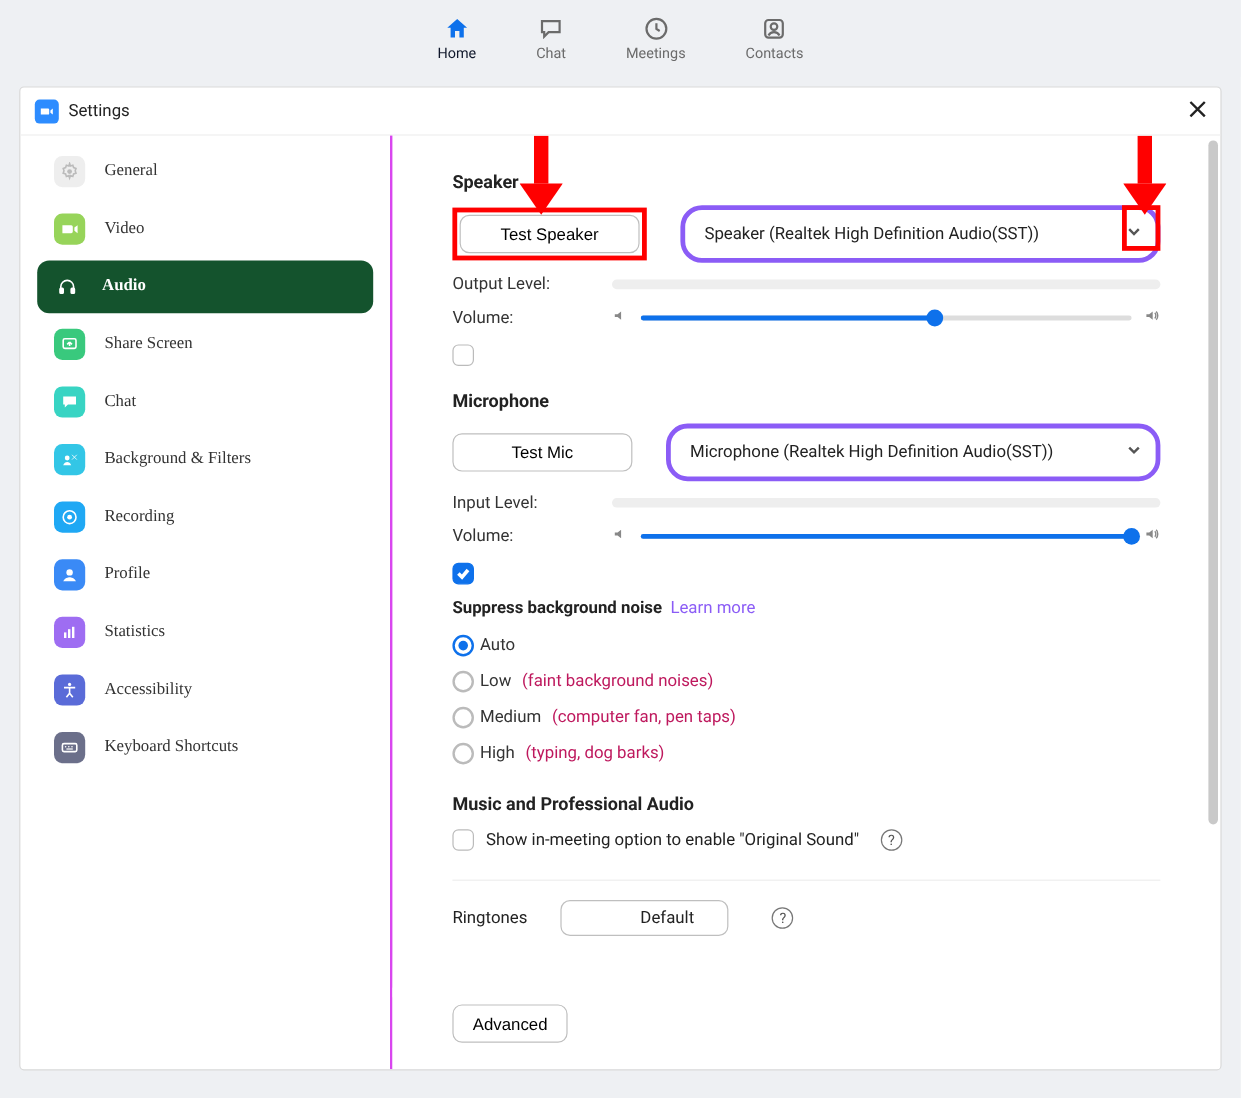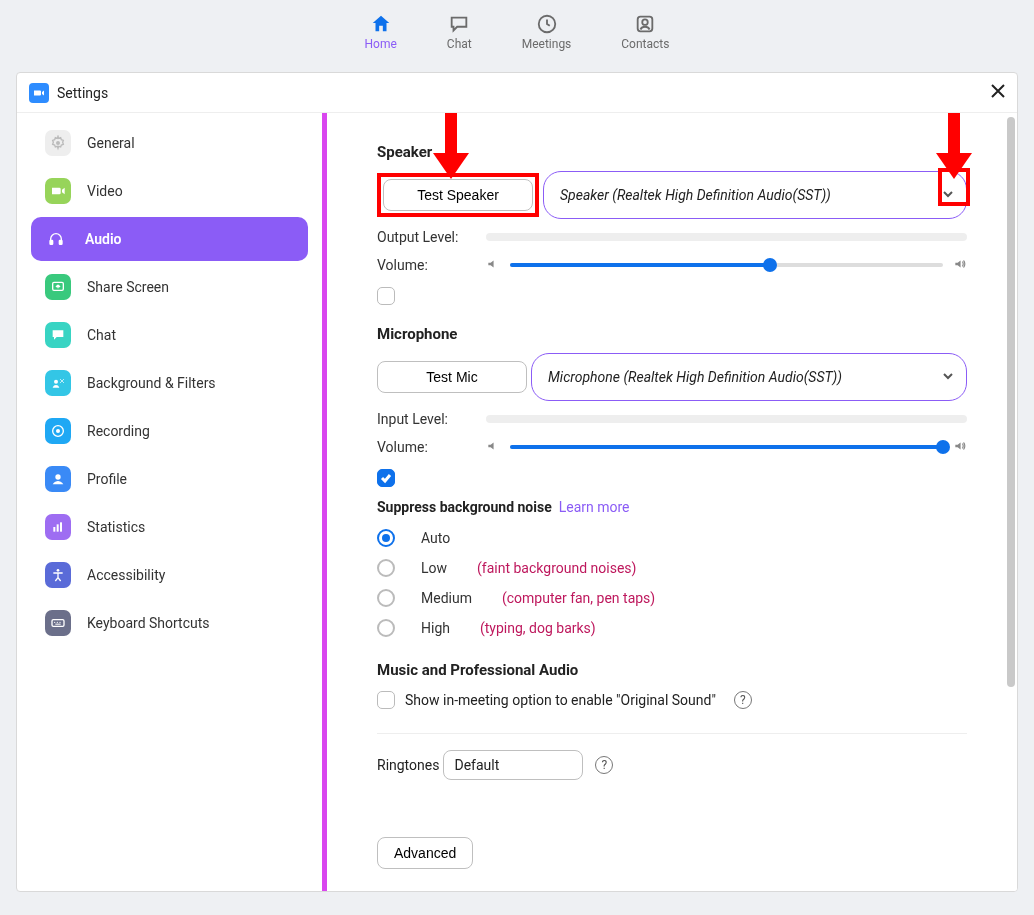--- a/index.html
+++ b/index.html
@@ -20,21 +20,21 @@
   }
   .topbar-item {
     display: flex;
     flex-direction: column;
     align-items: center;
     gap: 2px;
     cursor: pointer;
     color: #6b6b6b;
     font-size: 12px;
   }
-  .topbar-item.active { color: #8b5cf6; }
+  .topbar-item.active { color: #0f172a; }
   .topbar-item .icon { width: 22px; height: 22px; display:flex; align-items:center; justify-content:center; }
   .topbar-item svg { width: 22px; height: 22px; }
 
   .settings-window {
     margin: 8px 16px;
     background: #fff;
     border: 1px solid #d9d9d9;
     border-radius: 4px;
     height: 820px;
     position: relative;
@@ -57,36 +57,37 @@
   .titlebar .close { margin-left: auto; cursor:pointer; }
   .titlebar .close svg { width:14px; height:14px; stroke:#222; stroke-width:2; }
 
   .body {
     display: flex;
     height: calc(100% - 40px);
   }
 
   .sidebar {
     width: 310px;
-    border-right: 5px solid #d946ef;
+    border-right: 2px solid #d946ef;
     padding: 8px 14px 0 14px;
+    font-family: Liberation Serif, serif;
   }
   .sidebar-item {
     display: flex;
     align-items: center;
     gap: 16px;
     height: 44px;
     padding: 0 14px;
     border-radius: 10px;
     cursor: pointer;
     color: #333;
     margin-bottom: 4px;
   }
   .sidebar-item.active {
-    background: #8b5cf6;
+    background: #14532d;
     color: #fff;
     font-weight: 600;
     padding-left: 12px;
   }
   .sidebar-item .sicon {
     width: 26px; height: 26px; border-radius: 7px;
     display:flex; align-items:center; justify-content:center;
     flex-shrink:0;
   }
   .sidebar-item .sicon svg { width:16px; height:16px; }
@@ -100,37 +101,37 @@
     height: 100%;
     overflow: hidden;
     padding: 30px 50px 0 50px;
   }
   .custom-scrollbar {
     position:absolute; right:2px; top:4px; width:8px; height: 570px;
     background:#c9c9c9; border-radius:4px;
   }
 
   .section-title { font-weight:700; font-size:15px; margin-bottom:10px; }
-  .row { display:flex; align-items:center; gap:4px; margin-bottom:10px; }
+  .row { display:flex; align-items:center; gap:28px; margin-bottom:10px; }
   .label { width:105px; font-size:14px; color:#333; }
   .btn {
     border:1px solid #bfbfbf; border-radius:8px; background:#fff;
     height:32px; padding: 0 30px; font-size:14px; cursor:pointer;
     display:inline-flex; align-items:center; justify-content:center;
   }
   .test-btn { width:150px; padding:0; }
   .btn-outline-red {
     border: 4px solid #ff0000;
     padding:2px; border-radius:0;
     display:inline-block;
   }
   .select {
-    flex:1; height:48px; border:1px solid #8b5cf6; border-radius:18px;
+    flex:1; height:48px; border:4px solid #8b5cf6; border-radius:18px;
     padding:0 34px 0 16px; display:flex; align-items:center; position:relative;
-    cursor:pointer; background:#fff;font-style:italic;
+    cursor:pointer; background:#fff;
   }
   .select .chev { position:absolute; right:12px; top:50%; transform:translateY(-50%); }
   .select .chev svg { width:12px;height:12px;stroke:#555;stroke-width:2;fill:none; }
   .red-chev-box {
     position:absolute; right:-4px; top:-4px; width:32px; height:38px;
     border:4px solid #ff0000;
   }
 
   .meter {
     flex:1; height:8px; background:#eee; border-radius:4px;
@@ -143,30 +144,30 @@
   .track { width:100%; height:4px; background:#ddd; border-radius:2px; position:relative; }
   .fill { position:absolute; left:0; top:0; height:4px; background:#0e71eb; border-radius:2px; }
   .thumb { position:absolute; top:50%; width:14px; height:14px; background:#0e71eb; border-radius:50%; transform:translate(-50%,-50%); }
 
   .checkbox-row { display:flex; align-items:center; gap:10px; margin:12px 0; }
   .chk { width:18px; height:18px; border:1px solid #bbb; border-radius:5px; display:flex; align-items:center; justify-content:center; background:#fff; cursor:pointer; flex-shrink:0;}
   .chk.checked { background:#0e71eb; border-color:#0e71eb; }
   .chk.checked svg { stroke:#fff; stroke-width:3; width:12px; height:12px; fill:none; }
   .chk:not(.checked) svg { display:none; }
 
-  .radio-row { display:flex; align-items:center; gap:26px; height:30px; }
+  .radio-row { display:flex; align-items:center; gap:5px; height:30px; }
   .radio { width:18px; height:18px; border:2px solid #bbb; border-radius:50%; position:relative; cursor:pointer; flex-shrink:0;}
   .radio.selected { border-color:#0e71eb; }
   .radio.selected::after { content:""; position:absolute; inset:3px; background:#0e71eb; border-radius:50%; }
   .radio-label { color:#333; }
   .radio-hint { color:#be185d; margin-left:4px; }
 
   .link { color:#8b5cf6; cursor:pointer; }
   .hr { border-top:1px solid #eee; margin:24px 0 16px; }
-  .select-sm { height:30px; border:1px solid #bfbfbf; border-radius:8px; padding:0 28px 0 10px; display:inline-flex; align-items:center; position:relative; min-width:140px; cursor:pointer;}
+  .select-sm { height:30px; border:1px solid #bfbfbf; border-radius:8px; padding:0 28px 0 10px; display:inline-flex; align-items:center; position:relative; min-width:140px; cursor:pointer;justify-content:flex-end;}
   .select-sm .chev { position:absolute; right:8px; }
   .help { width:18px;height:18px;border:1.5px solid #777;border-radius:50%;display:inline-flex;align-items:center;justify-content:center;font-size:12px;color:#555;margin-left:8px;}
   .footer-area { position:absolute; bottom:0; left:0; right:0; padding:14px 50px 22px; background:#fff; }
   .fade { position:absolute; bottom:60px; left:0; right:12px; height:40px; background:linear-gradient(rgba(255,255,255,0),#fff); pointer-events:none;}
   .arrow {
     position:absolute; width:36px; height:70px; z-index:5;
   }
   .arrow svg { width:100%; height:100%; }
 </style>
 </head>

